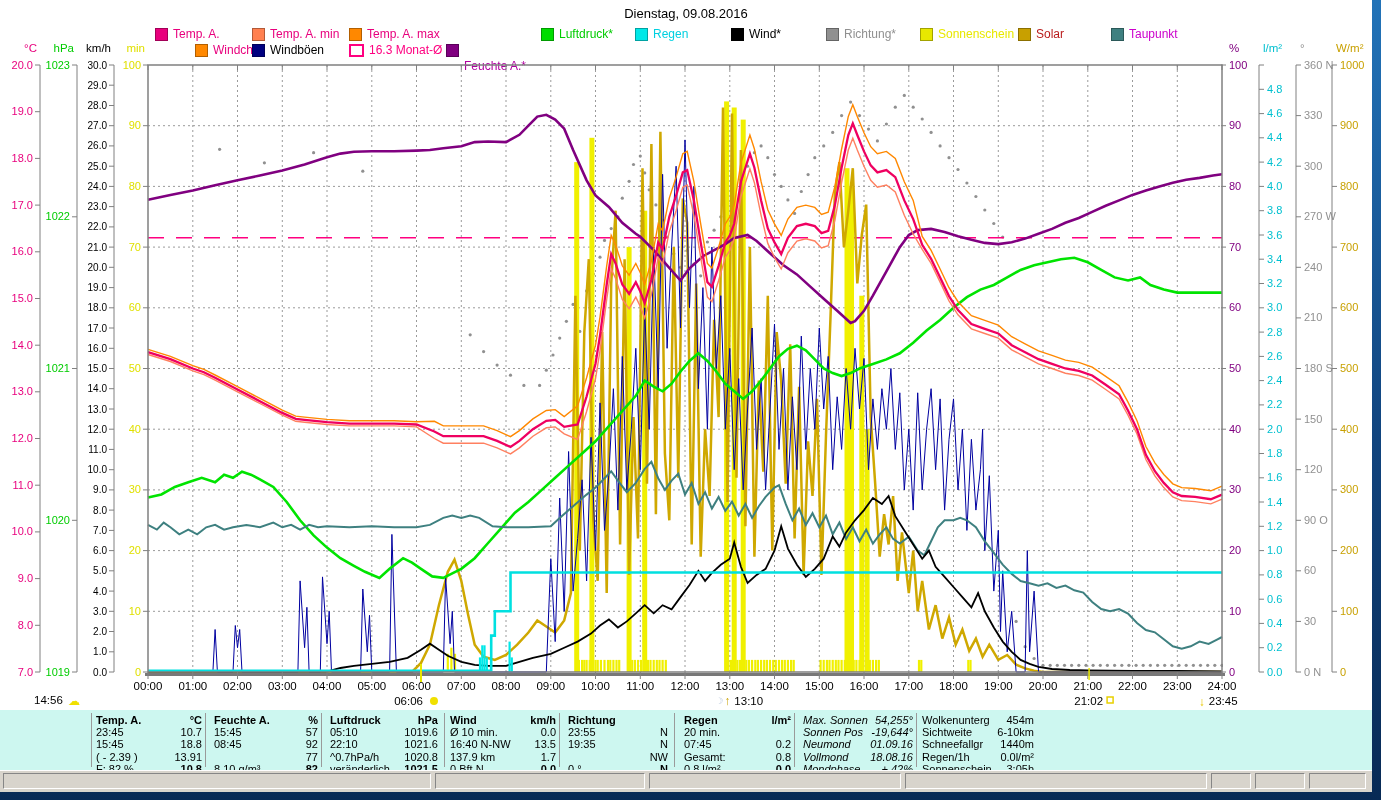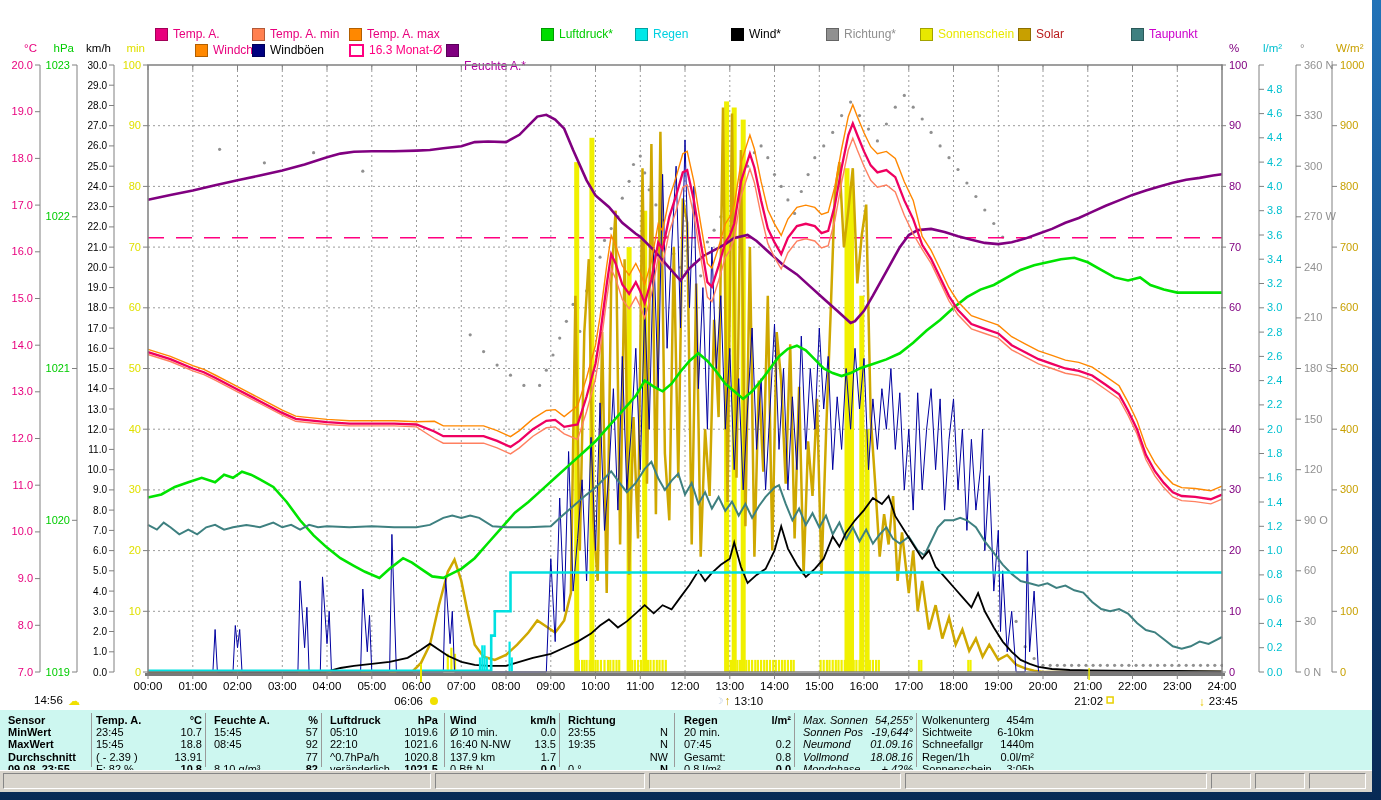--- a/index.html
+++ b/index.html
@@ -18,20 +18,21 @@
   .b{font-weight:bold;}
   .tsep{position:absolute;top:3px;height:54px;width:1px;background:#9a9a9a;}
   .statusbar{position:absolute;left:0;top:770px;width:1372px;height:22px;background:#d8d4cc;
              border-top:1px solid #ffffff;display:flex;gap:4px;padding:2px 3px;box-sizing:border-box;}
   .panel{border:1px solid;border-color:#868686 #ffffff #ffffff #868686;background:#d8d4cc;height:14px;}
 </style>
 </head>
 <body>
 
 <div class="window">
+  <div class="title">Dienstag, 09.08.2016</div>
   <div id="legend">
       <div class="legend-item" style="left: 155px; top: 27px;">
         <span class="legend-box" style="background: rgb(232, 0, 125);"></span>
         <span style="color: rgb(232, 0, 125);">Temp. A.</span>
       </div>
       <div class="legend-item" style="left: 252px; top: 27px;">
         <span class="legend-box" style="background: rgb(255, 128, 80);"></span>
         <span style="color: rgb(232, 0, 125);">Temp. A. min</span>
       </div>
       <div class="legend-item" style="left: 349px; top: 27px;">
@@ -59,21 +60,21 @@
         <span style="color: rgb(144, 144, 144);">Richtung*</span>
       </div>
       <div class="legend-item" style="left: 920px; top: 27px;">
         <span class="legend-box" style="background: rgb(232, 232, 0);"></span>
         <span style="color: rgb(232, 232, 0);">Sonnenschein</span>
       </div>
       <div class="legend-item" style="left: 1018px; top: 27px;">
         <span class="legend-box" style="background: rgb(200, 160, 0);"></span>
         <span style="color: #b91c1c;">Solar</span>
       </div>
-      <div class="legend-item" style="left: 1111px; top: 27px; margin-left: 20px;">
+      <div class="legend-item" style="left: 1111px; top: 27px;">
         <span class="legend-box" style="background: rgb(62, 128, 128);"></span>
         <span style="color: rgb(204, 0, 204);">Taupunkt</span>
       </div>
       <div class="legend-item" style="left: 155px; top: 43px; margin-left: 40px;">
         <span class="legend-box" style="background: rgb(255, 136, 0);"></span>
         <span style="color: rgb(232, 0, 125);">Windchill</span>
       </div>
       <div class="legend-item" style="left: 252px; top: 43px;">
         <span class="legend-box" style="background: rgb(0, 0, 128);"></span>
         <span style="color: rgb(0, 0, 0);">Windböen</span>
@@ -698,27 +699,20 @@
         <line x1="1089.0925000000002" y1="668" x2="1089.0925000000002" y2="680" stroke="#e8e800" stroke-width="1.5"></line>
         <text x="1103.0925000000002" y="705" fill="#000" font-size="11.5" text-anchor="end">21:02</text>
         <rect x="1107.0925000000002" y="697" width="6" height="6" fill="#fff" stroke="#e8d000" stroke-width="1.5"></rect>
         <text x="1198.8125" y="706" fill="#e8c800" font-size="12" font-weight="bold">↓</text>
         <text x="1208.8125" y="705" fill="#000" font-size="11.5">23:45</text>
         <text x="34" y="704" fill="#000" font-size="11.5">14:56</text>
         <text x="68" y="705" fill="#f0e000" font-size="12">☁</text>
       </g>
     </svg>
   <div class="datatable" id="dtable" style="background: rgb(205, 247, 240);">
-      <div class="tcol" style="left: 8px; width: 84px;">
-        <div class="b">Sensor</div>
-        <div class="b">MinWert</div>
-        <div class="b">MaxWert</div>
-        <div class="b">Durchschnitt</div>
-        <div class="b">09.08. 23:55</div>
-      </div>
       <div class="tcol" style="left: 96px; width: 106px;">
         <div class="trow b">
           <span>Temp. A.</span>
           <span>°C</span>
         </div>
         <div class="trow">
           <span>23:45</span>
           <span class="">10.7</span>
         </div>
         <div class="trow">

